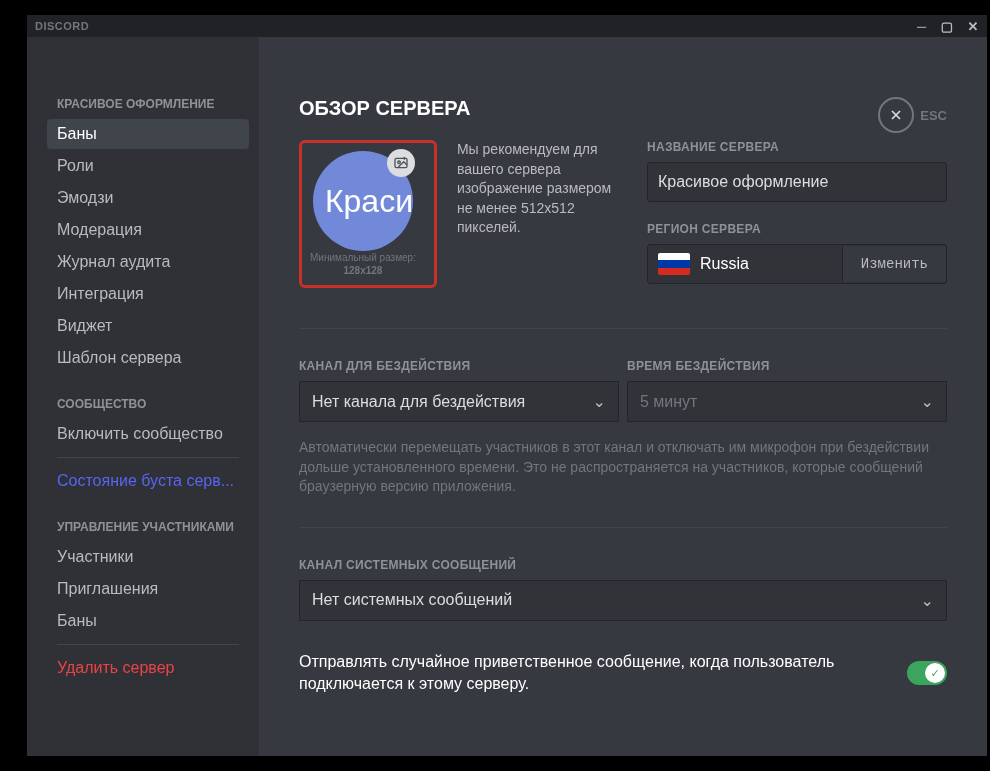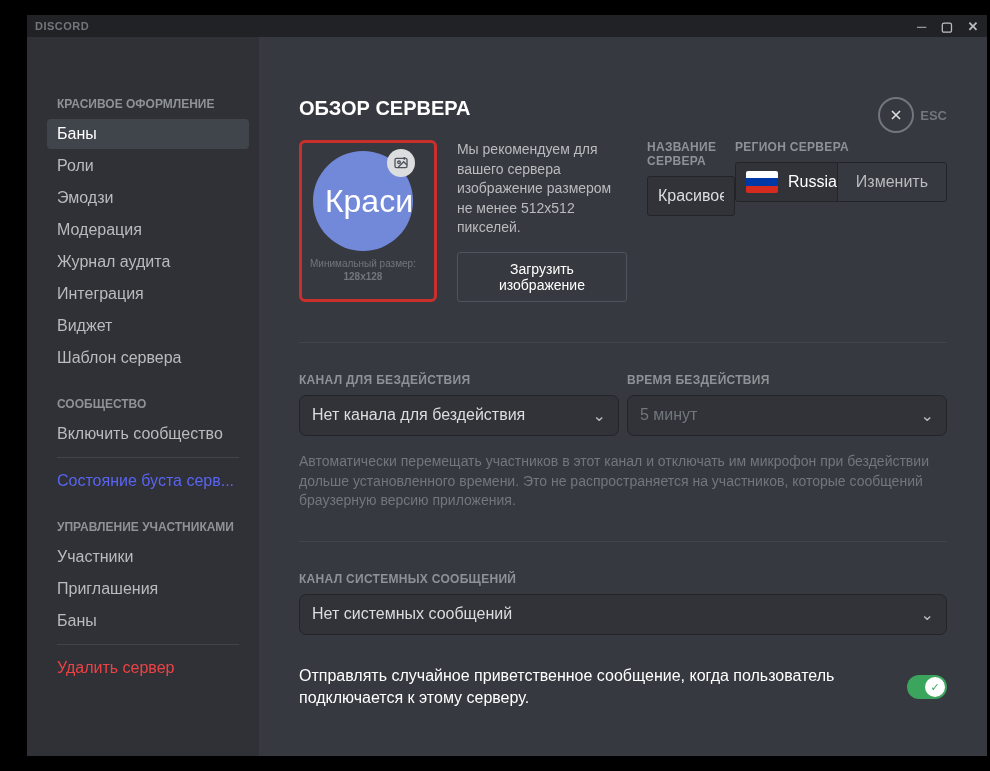--- a/index.html
+++ b/index.html
@@ -109,21 +109,20 @@
       display: flex;
       gap: 20px;
     }
     .avatar-block {
       border: 3px solid #c9302c;
       border-radius: 6px;
       padding: 8px 18px 8px 8px;
       display: flex;
       flex-direction: column;
       align-items: center;
-      gap: 6px;
     }
     .server-avatar {
       width: 100px;
       height: 100px;
       border-radius: 50%;
       background: #7289da;
       display: flex;
       align-items: center;
       justify-content: center;
       color: #fff;
@@ -170,21 +169,22 @@
       color: #fff;
       padding: 8px 14px;
       border-radius: 3px;
       font-size: 14px;
       cursor: pointer;
       align-self: flex-start;
     }
     .right-column {
       flex: 1;
       display: flex;
-      flex-direction: row;
+      flex-direction: column;
+      gap: 20px;
     }
     .field-label {
       color: #8e9297;
       font-size: 12px;
       font-weight: 700;
       text-transform: uppercase;
       margin-bottom: 8px;
       letter-spacing: 0.3px;
     }
     .text-input {
@@ -211,31 +211,32 @@
       border-radius: 2px;
       background: linear-gradient(to bottom, #fff 0%, #fff 33%, #0039a6 33%, #0039a6 66%, #d52b1e 66%, #d52b1e 100%);
       flex-shrink: 0;
     }
     .region-name { flex: 1; color: #fff; font-size: 16px; }
     .region-change {
       background: #36393f;
       height: 100%;
       padding: 10px 18px;
       color: #b9bbbe;
-      font-size: 16px;
+      font-size: 14px;
       border-left: 1px solid #222428;
       cursor: pointer;
+      font-family: Liberation Mono, monospace;
     }
     .divider { height: 1px; background: #40444b; margin: 30px 0; }
     .two-col { display: flex; gap: 8px; margin-bottom: 16px; }
     .two-col > div { flex: 1; }
     .select-box {
       background: #313339;
       border: 1px solid #222428;
-      border-radius: 7px;
+      border-radius: 1px;
       padding: 10px 12px;
       display: flex;
       justify-content: space-between;
       align-items: center;
       color: #dcddde;
       font-size: 16px;
       cursor: pointer;
     }
     .select-box.muted { color: #72767d; }
     .help-text {
@@ -365,21 +366,20 @@
                     </svg>
                 </div>
               </div>
               <div class="min-size">
                 <span>Минимальный размер:</span><br>
                 <b>128x128</b>
               </div>
             </div>
             <div class="upload-hint-column">
               <div class="hint-text">Мы рекомендуем для вашего сервера изображение размером не менее 512x512 пикселей.</div>
-              <button class="btn-outline">Загрузить изображение</button>
             </div>
           </div>
 
           <div class="right-column">
             <div>
               <div class="field-label">НАЗВАНИЕ СЕРВЕРА</div>
               <input class="text-input" value="Красивое оформление" style="">
             </div>
             <div>
               <div class="field-label">РЕГИОН СЕРВЕРА</div>

